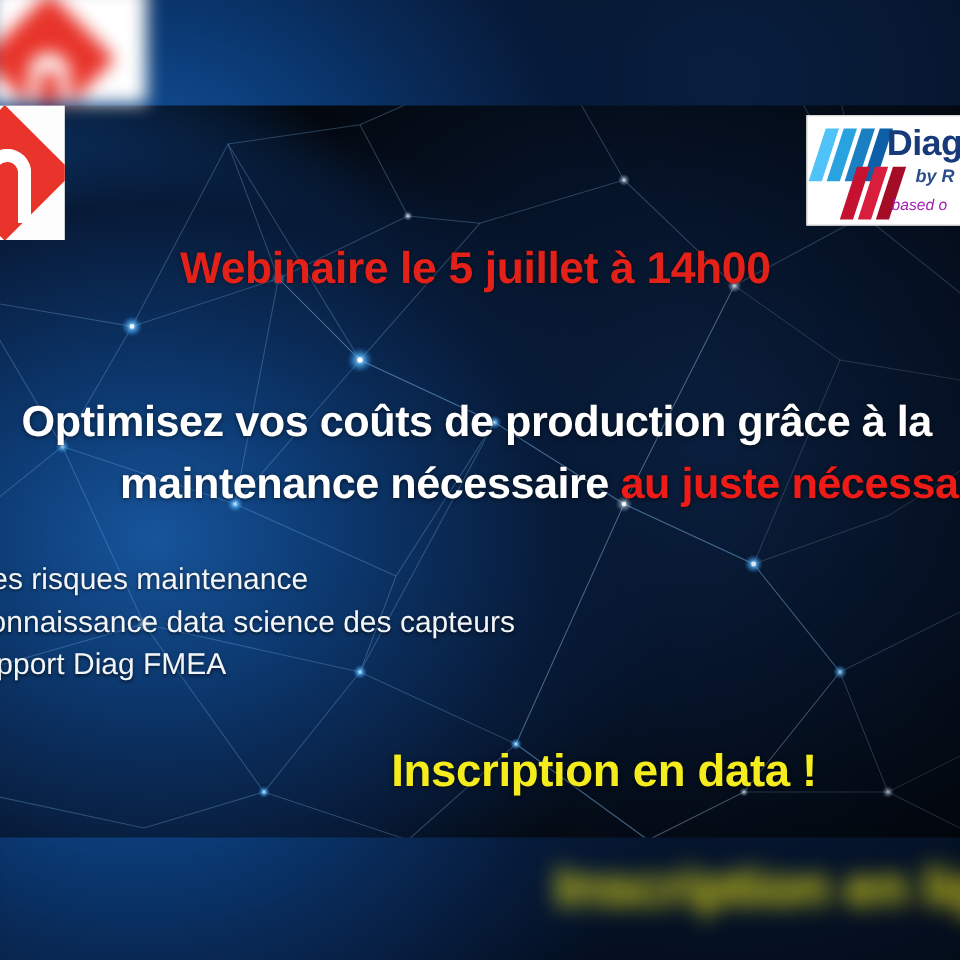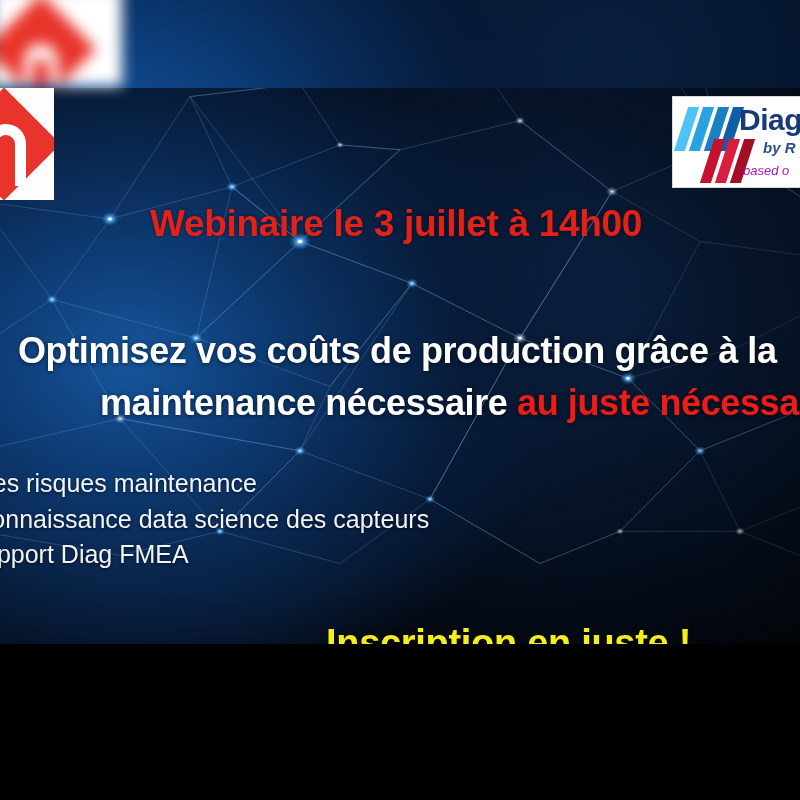--- a/index.html
+++ b/index.html
@@ -3,21 +3,21 @@
 <meta charset="utf-8">
 <style>
   html, body {
     margin: 0;
     padding: 0;
     background: #000;
   }
   #stage {
     position: relative;
     width: 800px;
-    height: 644px;
+    height: 800px;
     overflow: hidden;
     font-family: "Liberation Sans", sans-serif;
     background: #05080f;
   }
 
   
   .bg-base {
     position: absolute;
     inset: 0;
     background:
@@ -353,28 +353,28 @@
       <span class="bar b4"></span>
       <span class="bar r1"></span>
       <span class="bar r2"></span>
       <span class="bar r3"></span>
     </div>
     <div class="dg-name">Diag</div>
     <div class="dg-by">by R</div>
     <div class="dg-based">based o</div>
   </div>
 
-  <div id="headline-date">Webinaire le 3 juillet à 14h00</div>
+  <div id="headline-date">Webinaire le 5 juillet à 14h00</div>
 
   <div id="main-title">
     <span class="l1">Optimisez vos coûts de production grâce à la</span>
     <span class="l2"><span>maintenance nécessaire </span><span class="hl">au juste nécessaire</span></span>
   </div>
 
   <div id="bullets">
     <span class="b">e des risques maintenance</span>
     <span class="b">e connaissance data science des capteurs</span>
     <span class="b">l support Diag FMEA</span>
   </div>
 
-  <div id="cta">Inscription en juste !</div>
+  <div id="cta">Inscription en data !</div>
 
 </div>
 
 </body></html>

